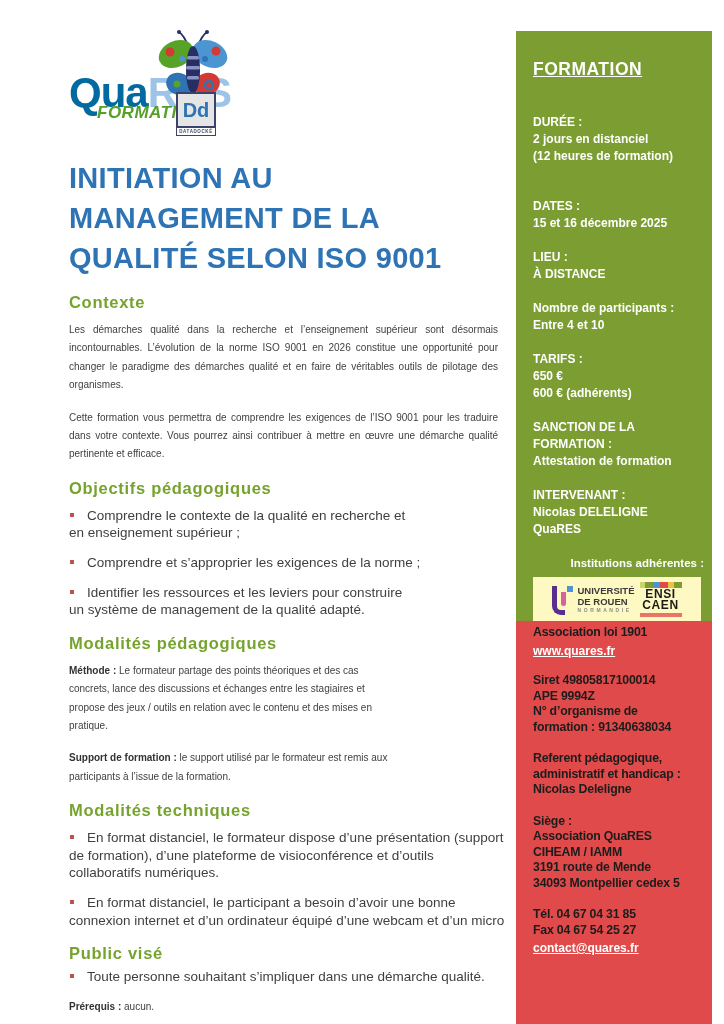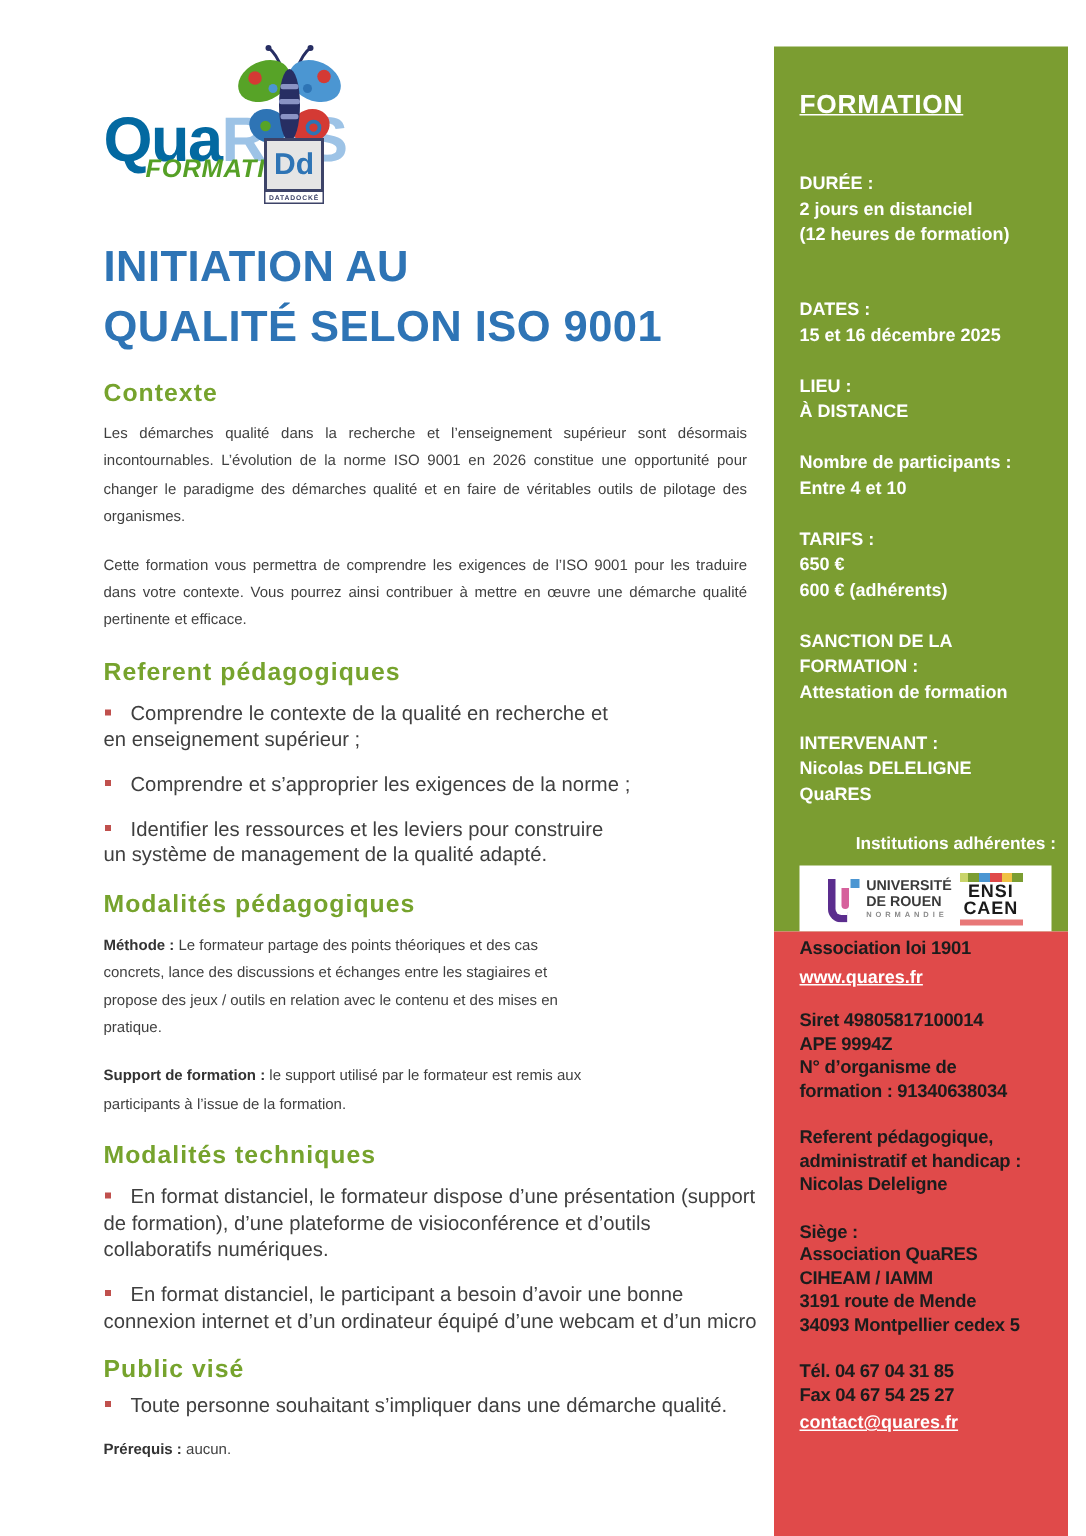--- a/index.html
+++ b/index.html
@@ -34,21 +34,21 @@
   .bullet-item{font-size:13.5px;color:#3F3F3F;line-height:17.6px;margin:0 0 12px 0;white-space:pre-line;}
   .bullet{display:inline-block;width:4px;height:4px;background:#C0504D;margin:0 13px 3px 1px;vertical-align:middle;}
 
   
   .sidebar{position:absolute;left:516px;top:31px;width:196px;}
   .side-green{background:#7B9D31;height:590px;box-sizing:border-box;padding:30px 8px 0 17px;color:#ffffff;font-weight:bold;font-size:12px;line-height:17px;}
   .formation-header{display:inline-block;font-size:17.5px;letter-spacing:0.5px;text-decoration:underline;margin-bottom:36px;}
   .side-item{white-space:pre-line;margin-bottom:17px;}
   .gap-lg{margin-bottom:33px;}
   .institutions-label{font-size:11.5px;margin:1px 0 5px 0;text-align:right;}
-  .partner-box{background:#ffffff;width:168px;height:44px;display:flex;align-items:center;justify-content:center;gap:5px;}
+  .partner-box{background:#fef9c3;width:168px;height:44px;display:flex;align-items:center;justify-content:center;gap:5px;}
 
   .rouen{display:flex;align-items:center;gap:3px;}
   .rouen-u{position:relative;width:22px;height:30px;}
   .u-purple{position:absolute;left:0;top:2px;width:8px;height:24px;border:0 solid #5B2D8E;border-left-width:5px;border-bottom-width:5px;border-right-width:0;border-radius:0 0 0 9px;}
   .u-pink{position:absolute;left:9px;top:8px;width:5px;height:14px;background:#D6619C;border-radius:0 0 4px 4px;}
   .u-blue{position:absolute;left:15px;top:2px;width:6px;height:6px;background:#4B96D2;}
   .rouen-l1{font-size:9.5px;color:#3A3A3A;line-height:11px;}
   .rouen-l1 .b{font-weight:bold;}
   .rouen-l3{font-size:5px;color:#8a8a8a;letter-spacing:2.6px;line-height:6px;}
 
@@ -93,28 +93,29 @@
         <rect x="32" y="50" width="12" height="3.5" rx="1.5" fill="#8A93C4"></rect>
       </svg>
       <div class="datadock">
         <div class="datadock-box">Dd</div>
         <div class="datadock-caption">DATADOCKÉ</div>
       </div>
     </div>
 
     <div class="title">
       <div>INITIATION AU</div>
+      <div>MANAGEMENT DE LA</div>
       <div>QUALITÉ SELON ISO 9001</div>
     </div>
 
     <div class="h2">Contexte</div>
     <p class="para">Les démarches qualité dans la recherche et l’enseignement supérieur sont désormais incontournables. L’évolution de la norme ISO 9001 en 2026 constitue une opportunité pour changer le paradigme des démarches qualité et en faire de véritables outils de pilotage des organismes.</p>
     <p class="para">Cette formation vous permettra de comprendre les exigences de l’ISO 9001 pour les traduire dans votre contexte. Vous pourrez ainsi contribuer à mettre en œuvre une démarche qualité pertinente et efficace.</p>
 
-    <div class="h2">Referent pédagogiques</div>
+    <div class="h2">Objectifs pédagogiques</div>
     <div class="bullet-item"><span class="bullet"></span><span>Comprendre le contexte de la qualité en recherche et
 en enseignement supérieur ;</span></div>
     <div class="bullet-item"><span class="bullet"></span><span>Comprendre et s’approprier les exigences de la norme ;</span></div>
     <div class="bullet-item"><span class="bullet"></span><span>Identifier les ressources et les leviers pour construire
 un système de management de la qualité adapté.</span></div>
 
     <div class="h2">Modalités pédagogiques</div>
     <p class="para manual"><span class="lead">Méthode :</span> <span>Le formateur partage des points théoriques et des cas
 concrets, lance des discussions et échanges entre les stagiaires et
 propose des jeux / outils en relation avec le contenu et des mises en

